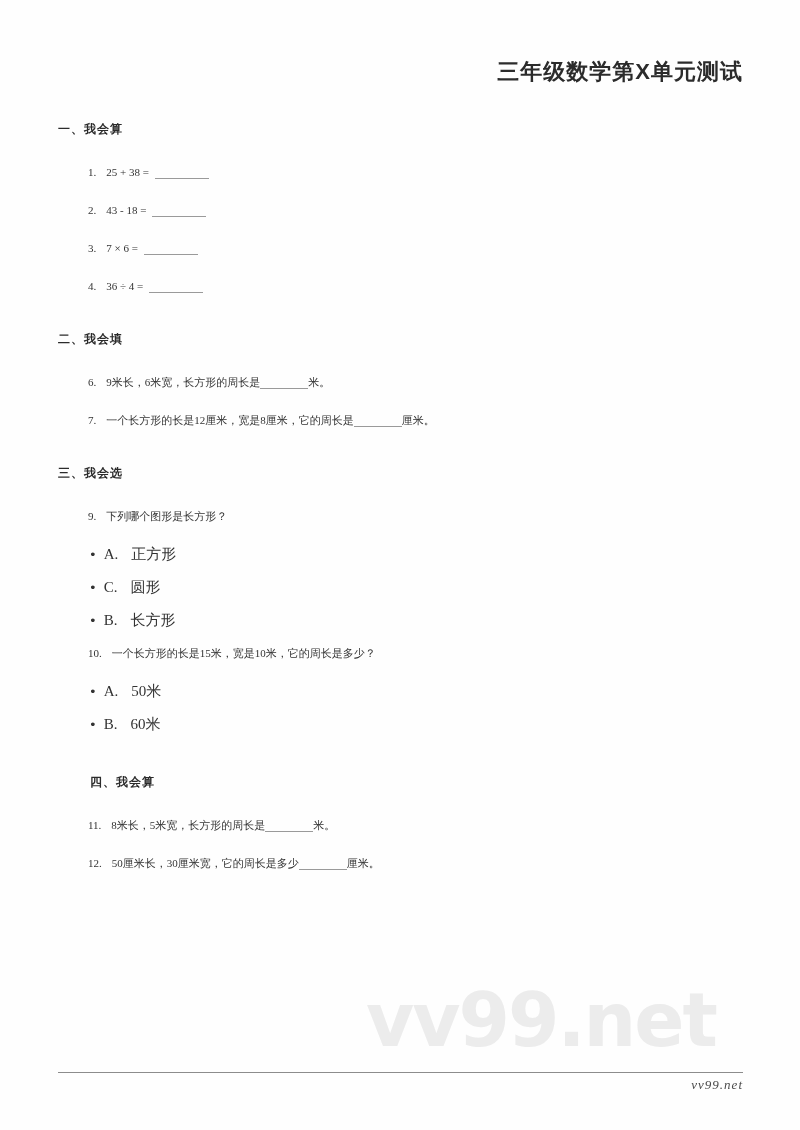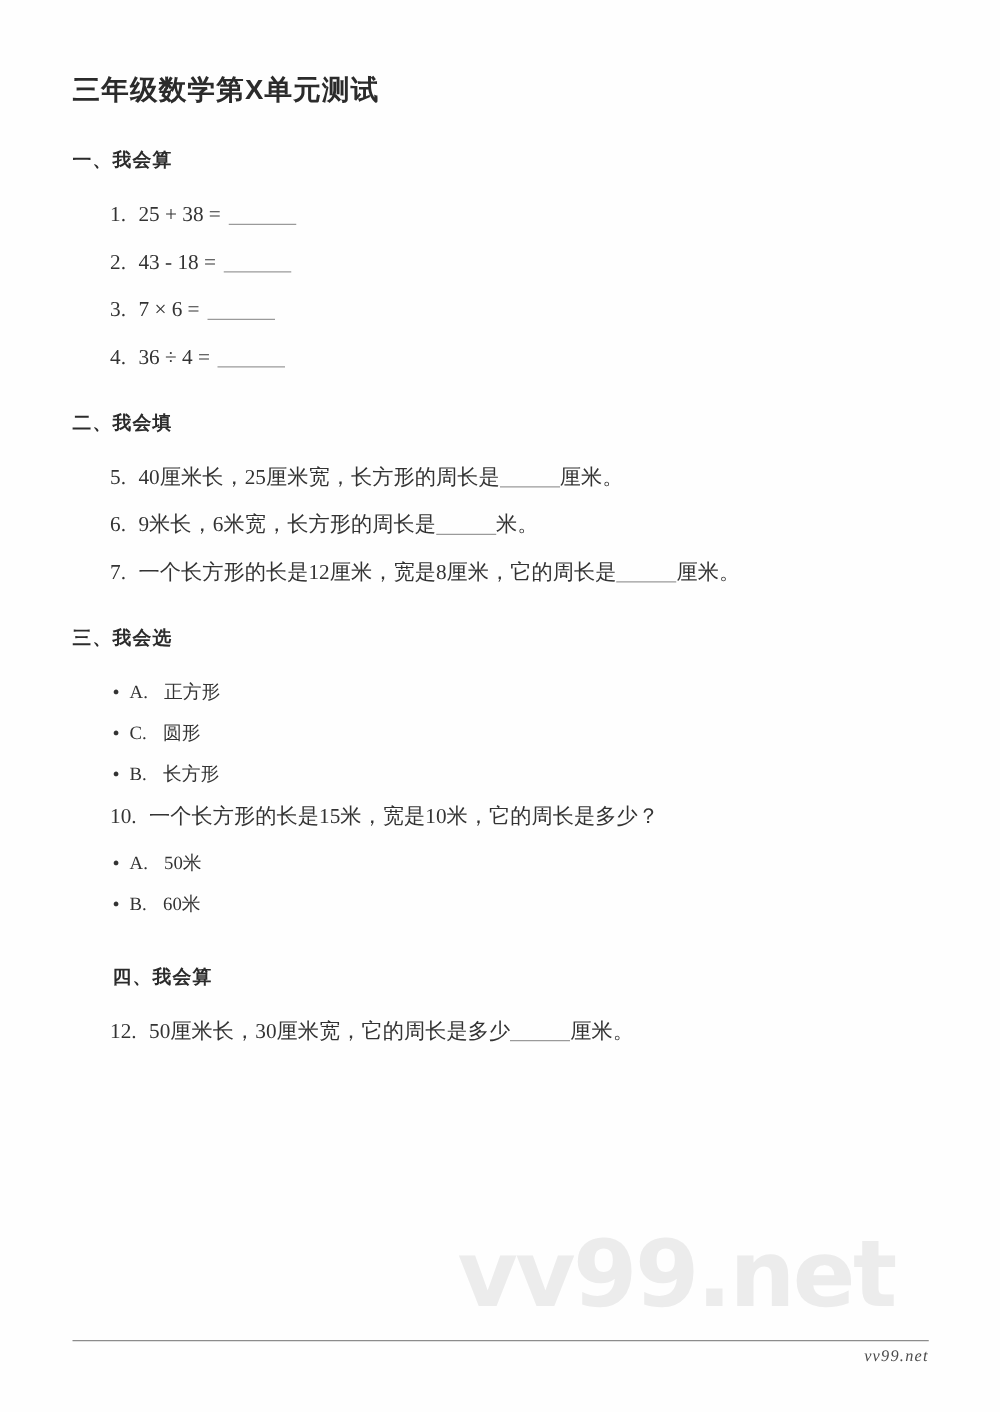--- a/index.html
+++ b/index.html
@@ -18,42 +18,42 @@
     height:1130px;
     background:#fefefe;
     overflow:hidden;
     font-family:"Liberation Serif","DejaVu Serif",serif;
     color:var(--text);
   }
   .content{padding:0 57px 0 58px;}
   .title{
     margin:0;
     padding-top:58px;
-    text-align:left;
+    text-align:right;
     font-family:"Liberation Sans","DejaVu Sans",sans-serif;
     font-size:22px;
     line-height:28px;
     font-weight:bold;
     color:var(--heading);
     letter-spacing:1px;
   }
   section{margin:0;}
   .sec-h{
     margin:32px 0 22px 0;
     font-family:"Liberation Sans","DejaVu Sans",sans-serif;
-    font-size:15px;
+    font-size:12px;
     line-height:22px;
     font-weight:bold;
     color:var(--heading);
     letter-spacing:1px;
   }
   .sec-h.sec-h-last{margin-top:36px;margin-left:32px;}
   .q{
     padding-left:30px;
-    font-size:17px;
+    font-size:11px;
     line-height:20px;
     margin:0 0 18px 0;
     color:var(--text);
   }
   .qnum{margin-right:10px;}
   .blank{
     display:inline-block;
     width:48px;
     height:14px;
     border-bottom:1px solid var(--blank-line);
@@ -126,33 +126,33 @@
         <span class="qnum">3.</span><span class="qtext">7 × 6 =</span><span class="blank"></span>
       </div>
       <div class="q q-calc">
         <span class="qnum">4.</span><span class="qtext">36 ÷ 4 =</span><span class="blank"></span>
       </div>
     </section>
 
     <section>
       <h2 class="sec-h">二、我会填</h2>
       <div class="q">
-        <span class="qnum">5.</span><span class="qtext">40厘米长，25厘米宽，长方形的周长是</span><span class="blank"></span><span class="qtext">厘米。</span>
-      </div>
-      <div class="q">
         <span class="qnum">6.</span><span class="qtext">9米长，6米宽，长方形的周长是</span><span class="blank"></span><span class="qtext">米。</span>
       </div>
       <div class="q">
         <span class="qnum">7.</span><span class="qtext">一个长方形的长是12厘米，宽是8厘米，它的周长是</span><span class="blank"></span><span class="qtext">厘米。</span>
       </div>
     </section>
 
     <section>
       <h2 class="sec-h">三、我会选</h2>
 
+      <div class="q q-choice">
+        <span class="qnum">9.</span><span class="qtext">下列哪个图形是长方形？</span>
+      </div>
       <div class="opts">
         <div class="opt">
           <span class="bullet">•</span><span class="opt-label">A.</span><span class="opt-text">正方形</span>
         </div>
         <div class="opt">
           <span class="bullet">•</span><span class="opt-label">C.</span><span class="opt-text">圆形</span>
         </div>
         <div class="opt">
           <span class="bullet">•</span><span class="opt-label">B.</span><span class="opt-text">长方形</span>
         </div>
@@ -167,20 +167,23 @@
         </div>
         <div class="opt">
           <span class="bullet">•</span><span class="opt-label">B.</span><span class="opt-text">60米</span>
         </div>
       </div>
     </section>
 
     <section>
       <h2 class="sec-h sec-h-last">四、我会算</h2>
       <div class="q">
+        <span class="qnum">11.</span><span class="qtext">8米长，5米宽，长方形的周长是</span><span class="blank"></span><span class="qtext">米。</span>
+      </div>
+      <div class="q">
         <span class="qnum">12.</span><span class="qtext">50厘米长，30厘米宽，它的周长是多少</span><span class="blank"></span><span class="qtext">厘米。</span>
       </div>
     </section>
 
   </div>
 
   <div class="watermark">vv99.net</div>
   <div class="footer-rule"></div>
   <div class="footer-text">vv99.net</div>
 </div>

